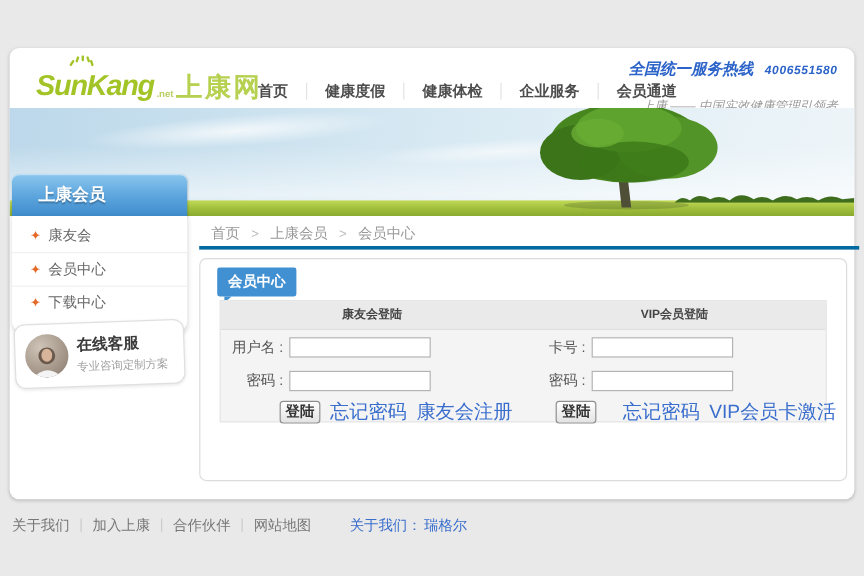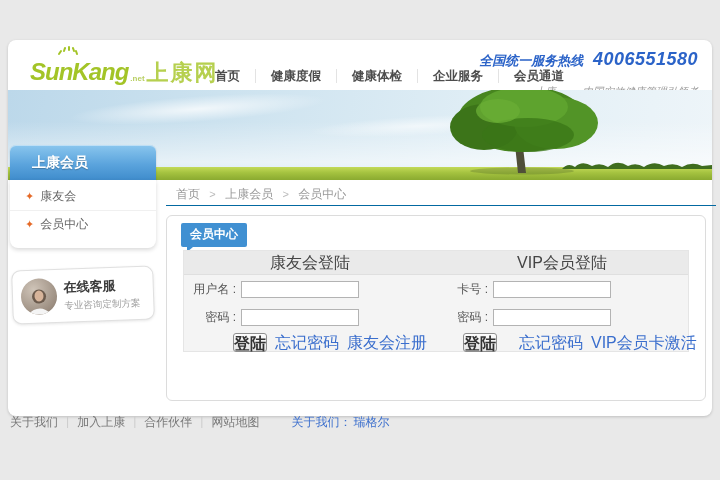--- a/index.html
+++ b/index.html
@@ -18,21 +18,21 @@
   .logo .tld{font-size:8px;color:#b9cf63;margin:0 2px 3px 2px;font-weight:bold;}
   .logo .cn{font-size:22px;font-weight:bold;color:#b6d04f;letter-spacing:2px;line-height:26px;}
 
   .nav{position:absolute;left:192px;top:24px;display:flex;align-items:center;height:24px;}
   .nav-item{padding:0 15px;font-size:12.5px;font-weight:bold;color:#4d4d4d;cursor:pointer;
             border-right:1px solid #e3e3e3;line-height:14px;white-space:nowrap;}
   .nav-item:last-child{border-right:none;}
 
   .hotline{position:absolute;right:14px;top:9px;text-align:right;}
   .hotline .line1{font-size:13px;font-weight:bold;font-style:italic;color:#2b63c8;}
-  .hotline .line1 .num{font-size:18px;margin-left:6px;letter-spacing:.5px;}
+  .hotline .line1 .num{font-size:10px;margin-left:6px;letter-spacing:.5px;}
   .hotline .line2{font-size:10.5px;font-style:italic;color:#9a9a9a;margin-top:15px;}
 
   
   .banner{position:absolute;left:0;top:50px;width:704px;height:90px;overflow:hidden;
           background:linear-gradient(100deg,#bcd8ea 0%,#cfe4f0 35%,#e2eff6 70%,#eef5f9 100%);}
   .banner .hazelight{position:absolute;left:0;top:0;width:100%;height:100%;
           background:linear-gradient(180deg,rgba(255,255,255,0) 35%,rgba(255,255,255,.55) 80%,rgba(255,255,255,.2) 100%);}
   .cloud{position:absolute;border-radius:50%;}
   .cloud.c1{left:60px;top:6px;width:260px;height:26px;
             background:radial-gradient(ellipse at center,rgba(255,255,255,.75),rgba(255,255,255,0) 70%);transform:rotate(-4deg);}
@@ -59,51 +59,51 @@
   .service-box{position:absolute;left:4px;top:228px;width:140px;height:52px;z-index:6;
         background:#fff;border:1px solid #e0e0e0;border-radius:9px;transform:rotate(-2deg);
         box-shadow:0 1px 3px rgba(0,0,0,.1);display:flex;align-items:center;cursor:pointer;}
   .avatar{width:36px;height:36px;border-radius:50%;margin:0 7px 0 8px;overflow:hidden;flex:none;
         background:radial-gradient(circle at 35% 30%,#cfc4b8,#9d8f82 70%,#7d7166);display:flex;align-items:flex-end;justify-content:center;}
   .service-text .t1{font-size:13px;font-weight:bold;color:#3a3a3a;}
   .service-text .t2{font-size:9.5px;color:#a0a0a0;margin-top:3px;white-space:nowrap;}
 
   
   .breadcrumb{position:absolute;left:158px;top:143px;width:540px;height:22px;line-height:22px;
-        border-bottom:1px solid #0369a1;font-size:12px;color:#999;padding-left:10px;}
+        border-bottom:3px solid #0369a1;font-size:12px;color:#999;padding-left:10px;}
   .crumb{cursor:pointer;}
   .crumb-sep{color:#bbb;margin:0 6px;font-size:11px;}
 
   
   .panel{position:absolute;left:158px;top:175px;width:538px;height:184px;
         border:1px solid #dcdcdc;border-radius:6px;background:#fff;}
   .badge{position:absolute;left:14px;top:7px;background:#4090d2;color:#fff;
         font-size:12px;font-weight:bold;padding:3px 9px 4px 9px;border-radius:2px;}
   .badge:after{content:"";position:absolute;left:6px;bottom:-5px;width:0;height:0;
         border-top:5px solid #4090d2;border-right:6px solid transparent;}
 
   .form-box{position:absolute;left:16px;top:34px;width:504px;height:100px;
         background:#f4f4f4;border:1px solid #e5e5e5;}
   .form-head{display:flex;height:23px;background:#eaeaea;border-bottom:1px solid #dfdfdf;}
-  .form-head .ht{flex:1;text-align:center;line-height:23px;font-size:16px;font-weight:normal;color:#444;}
+  .form-head .ht{flex:1;text-align:center;line-height:23px;font-size:10px;font-weight:bold;color:#444;}
   .form-cols{display:flex;}
   .fcol{flex:1;position:relative;height:77px;}
-  .frow{position:absolute;display:flex;}
+  .frow{position:absolute;display:flex;align-items:center;}
   .frow.r1{top:6px;} .frow.r2{top:34px;} .frow.r3{top:58px;}
   .flabel{width:52px;text-align:right;font-size:12px;color:#555;margin-right:5px;white-space:nowrap;}
   .finput{width:112px;height:15px;border:1px solid #b3b3b3;background:#fff;font-size:12px;padding:0 2px;}
-  .login-btn{margin-left:49px;width:34px;height:19px;font-size:16px;font-weight:bold;color:#333;
+  .login-btn{margin-left:49px;width:34px;height:19px;font-size:12px;font-weight:bold;color:#333;
         border:1px solid #8f8f8f;border-radius:3px;background:linear-gradient(180deg,#fefefe,#e3e3e3);cursor:pointer;
         font-family:Liberation Sans, sans-serif;padding:0;}
   .fcol.col-b .login-btn{margin-left:27px;}
   .flink{font-size:16px;color:#3a6ecd;margin-left:8px;cursor:pointer;white-space:nowrap;}
   .fcol.col-b .flink.first{margin-left:22px;}
 
   
-  .footer{position:absolute;left:10px;top:414px;font-size:12px;color:#777;display:flex;align-items:flex-start;}
+  .footer{position:absolute;left:10px;top:430px;font-size:12px;color:#777;display:flex;align-items:flex-start;}
   .f-link{cursor:pointer;color:#777;}
   .f-sep{color:#ccc;margin:0 8px;}
   .friend{margin-left:32px;color:#3a6ecd;}
   .friend .fl-link{cursor:pointer;margin-left:2px;}
   .copyright{position:absolute;right:8px;top:425px;font-size:10px;color:#b5b5b5;
         font-family:"DejaVu Sans Mono","Liberation Mono",monospace;letter-spacing:.2px;}
 </style>
 </head>
 <body>
 
@@ -162,20 +162,23 @@
     </div>
 
     <div class="side-header">上康会员</div>
     <div class="side-menu">
       <div class="side-item">
         <span class="bullet">✦</span><span>康友会</span>
       </div>
       <div class="side-item">
         <span class="bullet">✦</span><span>会员中心</span>
       </div>
+      <div class="side-item">
+        <span class="bullet">✦</span><span>下载中心</span>
+      </div>
     </div>
 
     <div class="service-box">
       <div class="avatar">
         <svg width="30" height="28" viewBox="0 0 30 28">
           <circle cx="15" cy="10" r="7" fill="#6b5a4c"></circle>
           <ellipse cx="15" cy="9.5" rx="4.5" ry="5.5" fill="#d7b49a"></ellipse>
           <path d="M3,28 Q15,16 27,28 Z" fill="#f4f4f4"></path>
         </svg>
       </div>

